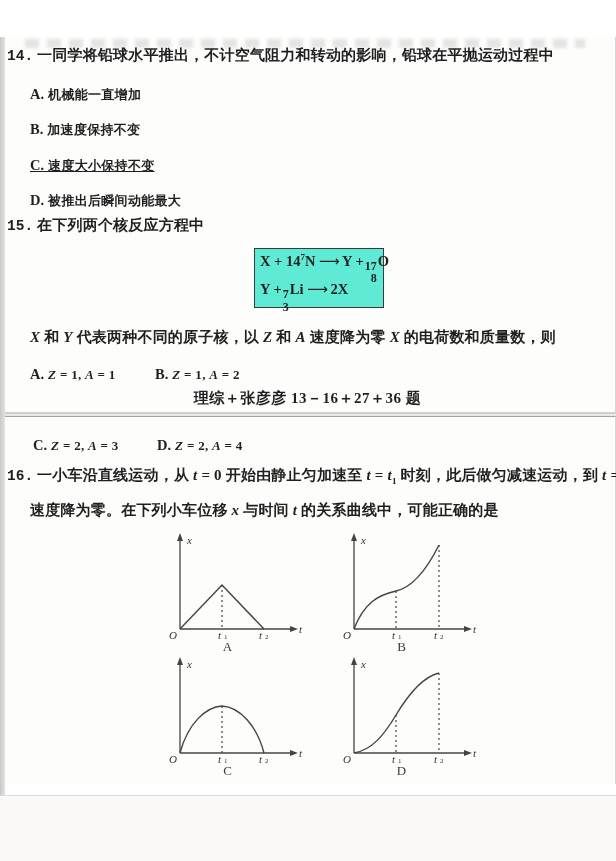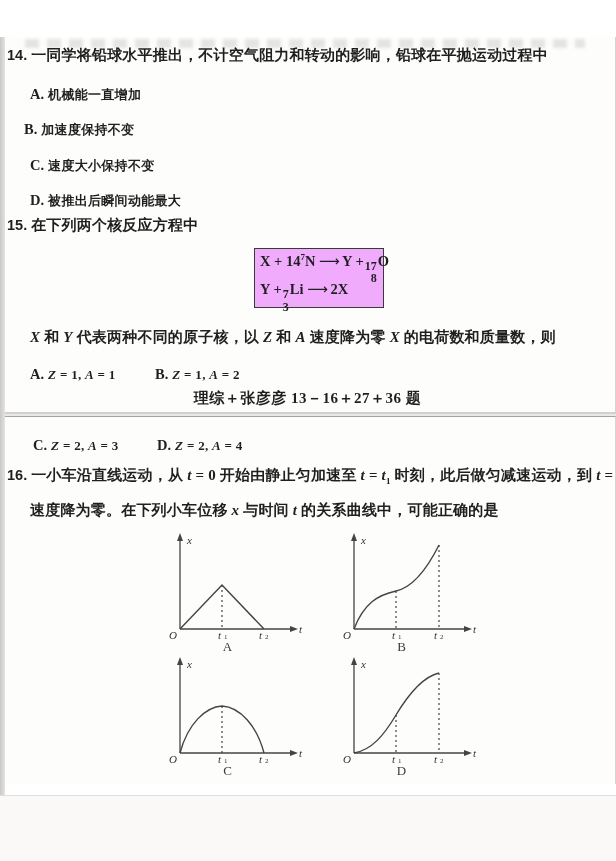--- a/index.html
+++ b/index.html
@@ -27,31 +27,31 @@
     position:absolute;left:0;top:795px;width:616px;height:66px;
     background:#faf9f8;border-top:1px solid #dedddb;
   }
   .ghost{
     position:absolute;left:25px;top:2px;width:560px;height:9px;opacity:.14;
     background:repeating-linear-gradient(90deg,#555 0 14px,transparent 14px 22px);
     filter:blur(1.5px);
   }
   .row{position:absolute;white-space:nowrap;}
   .qnum{
-    font-family:Liberation Sans, sans-serif;
+    font-family:Liberation Mono, monospace;
     font-weight:bold;font-size:14.5px;
   }
   .stem{font-size:15px;font-weight:600;letter-spacing:.2px;}
   .opt-label{font-size:14.5px;font-weight:600;}
   .opt-text{font-size:13px;font-weight:600;letter-spacing:.3px;}
   .vit{font-style:italic;font-weight:600;}
   sub.sm{font-size:9px;font-weight:600;}
   .eq-box{
     position:absolute;left:254px;top:211px;width:128px;height:58px;
-    border:1.5px solid #3a3a3a;background:#f0abfc;
+    border:1.5px solid #3a3a3a;background:#5eead4;
     font-size:14.5px;font-weight:600;text-decoration:underline;
   }
   .eq-line{position:absolute;left:5px;white-space:nowrap;}
   .eq1{top:3px;} .eq2{top:32px;}
   .arrow{font-family:"DejaVu Sans",sans-serif;font-weight:400;letter-spacing:-1px;}
   sup.eq{font-size:9px;font-weight:600;}
   .prescript{
     display:inline-flex;flex-direction:column;align-items:flex-end;
     font-size:12px;line-height:1.05;vertical-align:-4px;margin:0 1px;font-weight:600;
   }
@@ -75,25 +75,25 @@
   <div class="ghost"></div>
 
   <div class="row" style="left:7px;top:9px;">
     <span class="qnum">14.</span>
     <span class="stem">一同学将铅球水平推出，不计空气阻力和转动的影响，铅球在平抛运动过程中</span>
   </div>
   <div class="row" style="left:30px;top:48px;">
     <span class="opt-label">A.</span>
     <span class="opt-text">机械能一直增加</span>
   </div>
-  <div class="row" style="left:24px;top:83px;">
+  <div class="row" style="left:30px;top:83px;">
     <span class="opt-label">B.</span>
     <span class="opt-text">加速度保持不变</span>
   </div>
-  <div class="row" style="left:30px;top:119px;">
+  <div class="row" style="left:30px;top:119px;text-decoration:underline;">
     <span class="opt-label">C.</span>
     <span class="opt-text">速度大小保持不变</span>
   </div>
   <div class="row" style="left:30px;top:154px;">
     <span class="opt-label">D.</span>
     <span class="opt-text">被推出后瞬间动能最大</span>
   </div>
 
   <div class="row" style="left:7px;top:179px;">
     <span class="qnum">15.</span>

